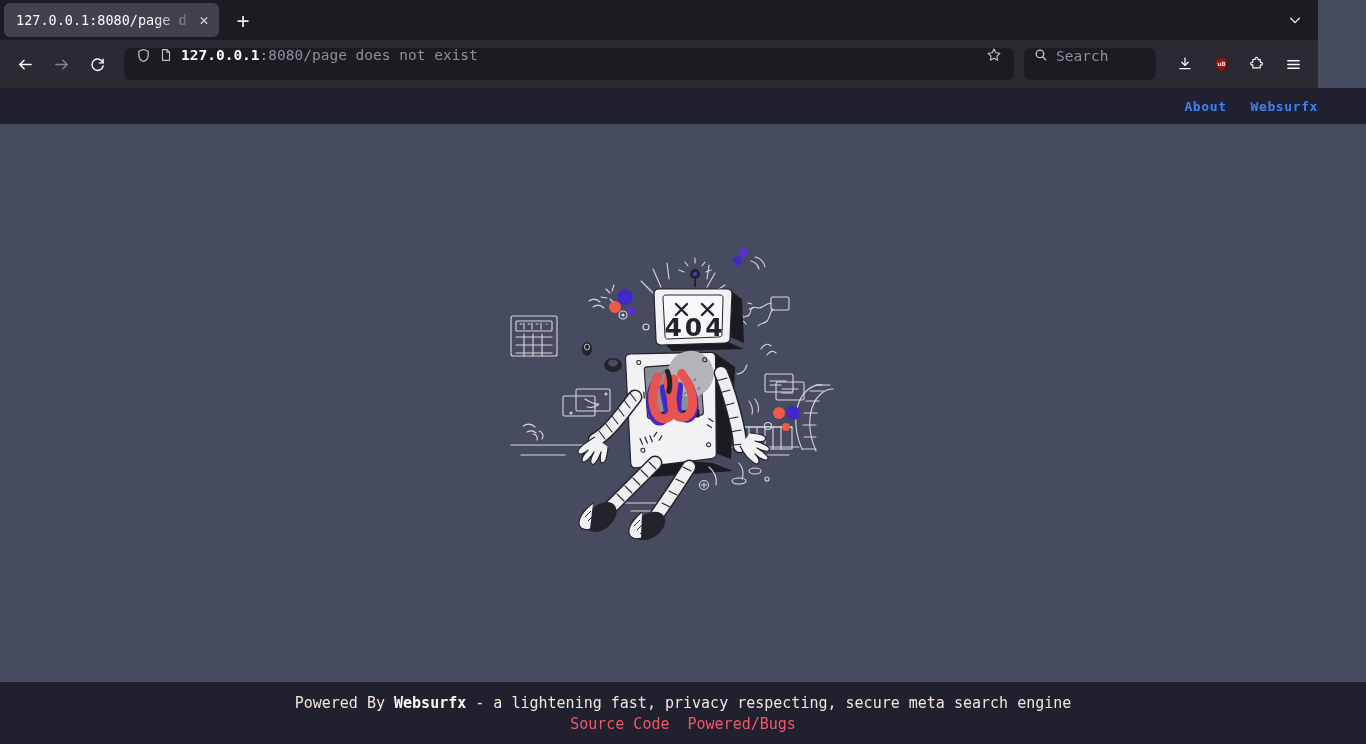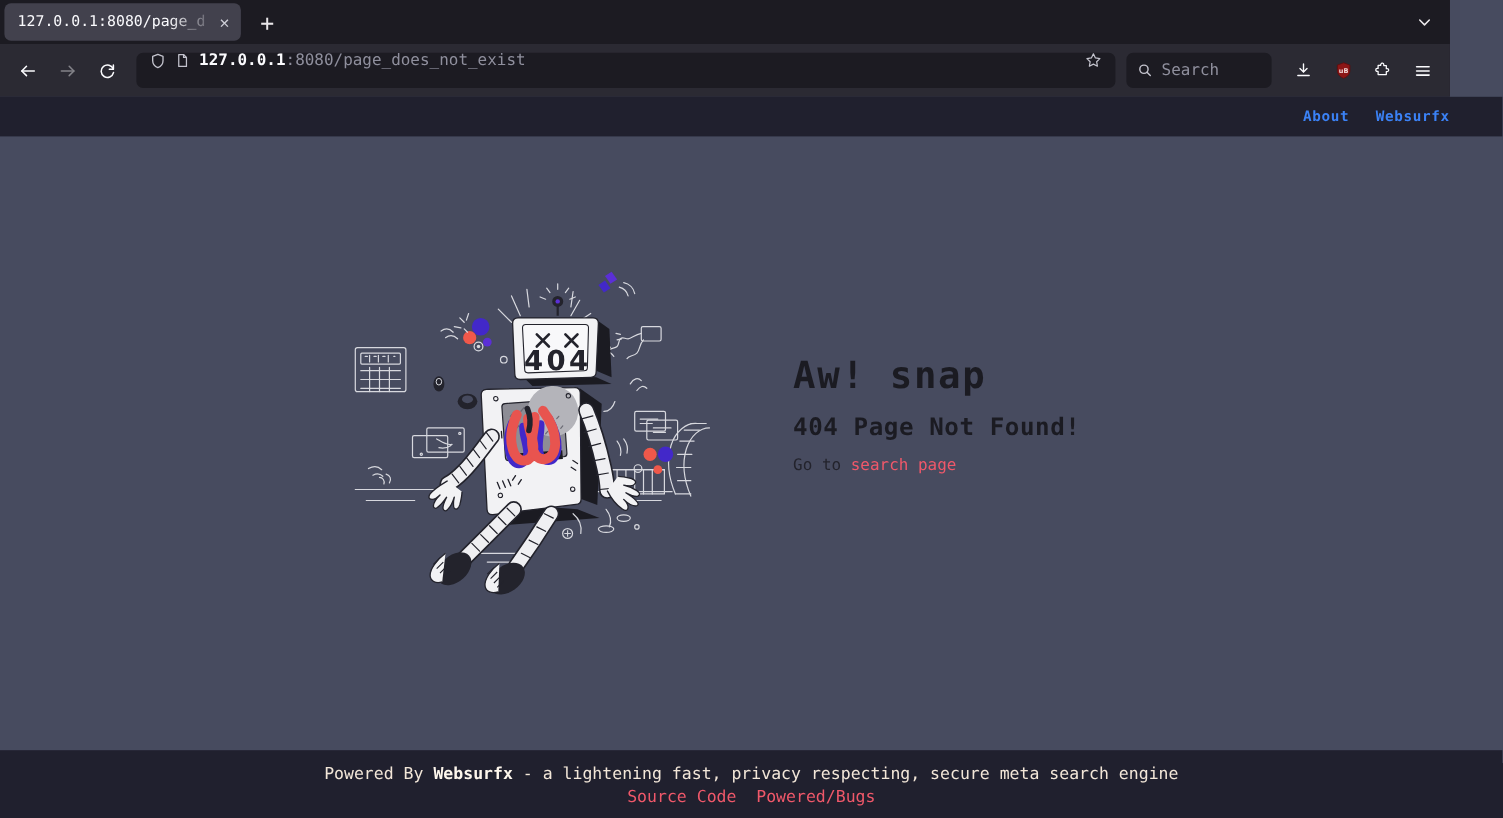--- a/index.html
+++ b/index.html
@@ -106,21 +106,21 @@
   .url-host { color: #fbfbfe; font-weight: bold; }
   .url-star { width: 24px; height: 24px; display:flex; align-items:center; justify-content:center; }
 
   .searchbar {
     width: 132px;
     height: 32px;
     background: #1c1b22;
     border-radius: 6px;
     margin-left: 8px;
     display: flex;
-    align-items: center;
+    align-items: flex-start;
     padding: 0 10px;
     gap: 8px;
     flex: 0 0 auto;
   }
   .search-placeholder { font-size: 14.5px; color: #8f8f9d; font-family: "DejaVu Sans Mono", "Liberation Mono", monospace; }
 
   .toolbar-right { display: flex; align-items: center; gap: 2px; margin-left: 10px; }
 
   
   .page {
@@ -531,25 +531,20 @@
               <path d="M134 275l-6 6M137 279l-6 6M140 283l-6 6M143 287l-6 6"></path>
             </g>
         </g>
 
         <g class="lw">
             <path d="M206 226c6 5 8 12 7 18"></path>
           </g>
       </svg>
     </div>
 
-    <div class="errtext">
-      <div class="err-title">Aw! snap</div>
-      <div class="err-sub">404 Page Not Found!</div>
-      <div class="err-goto"><span>Go to </span><a class="err-link">search page</a></div>
-    </div>
   </div>
 
   <div class="site-footer">
     <div class="footer-line"><span>Powered By </span><span class="footer-brand">Websurfx</span><span> - a lightening fast, privacy respecting, secure meta search engine</span></div>
     <div class="footer-links">
       <a class="footer-link">Source Code</a>
       <a class="footer-link">Powered/Bugs</a>
     </div>
   </div>
 </div>

